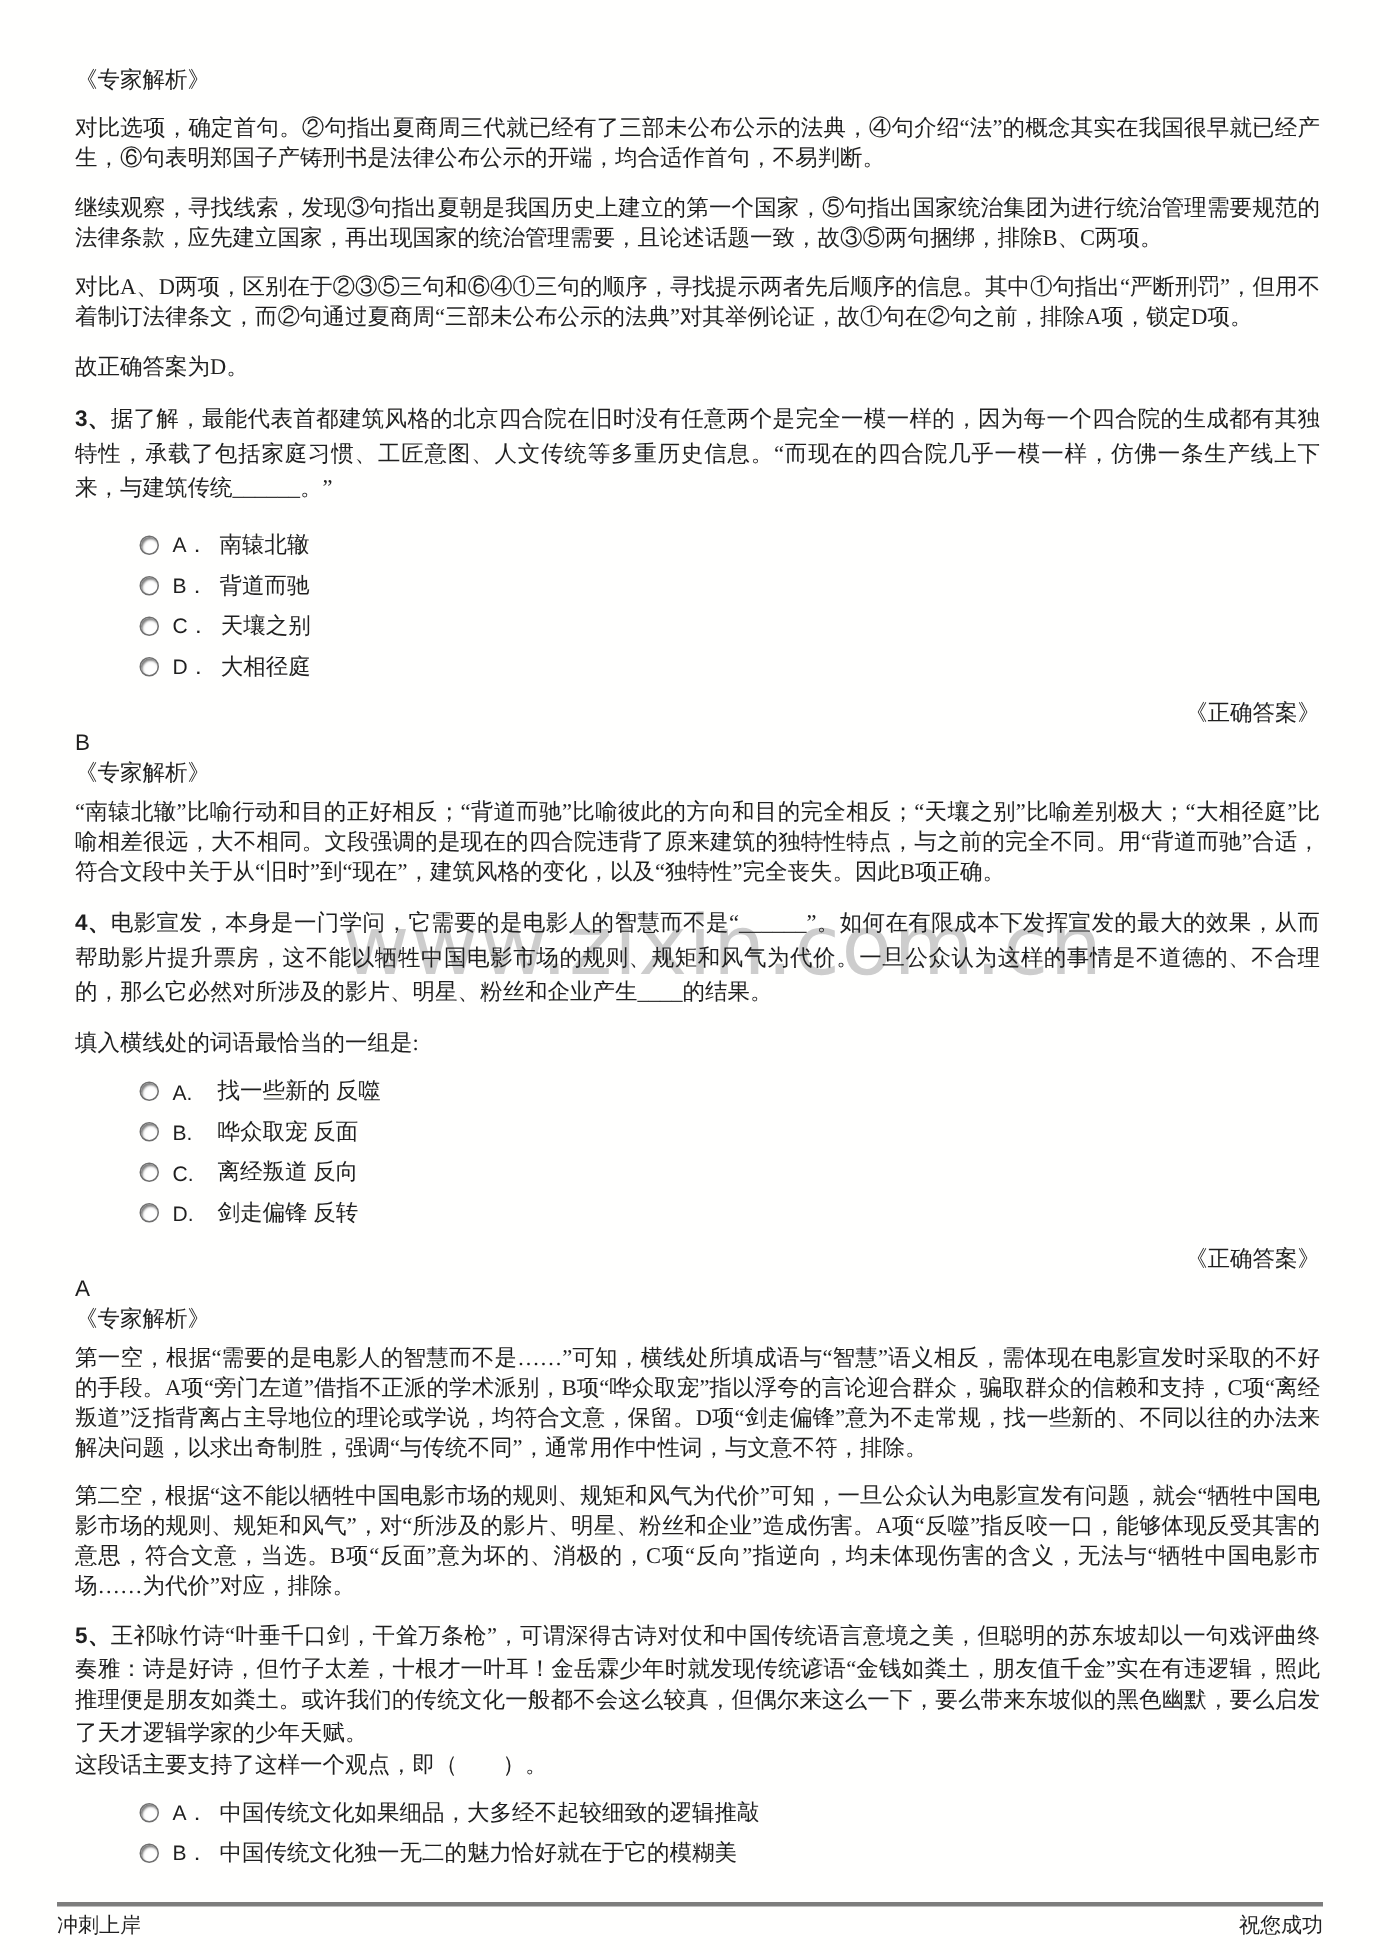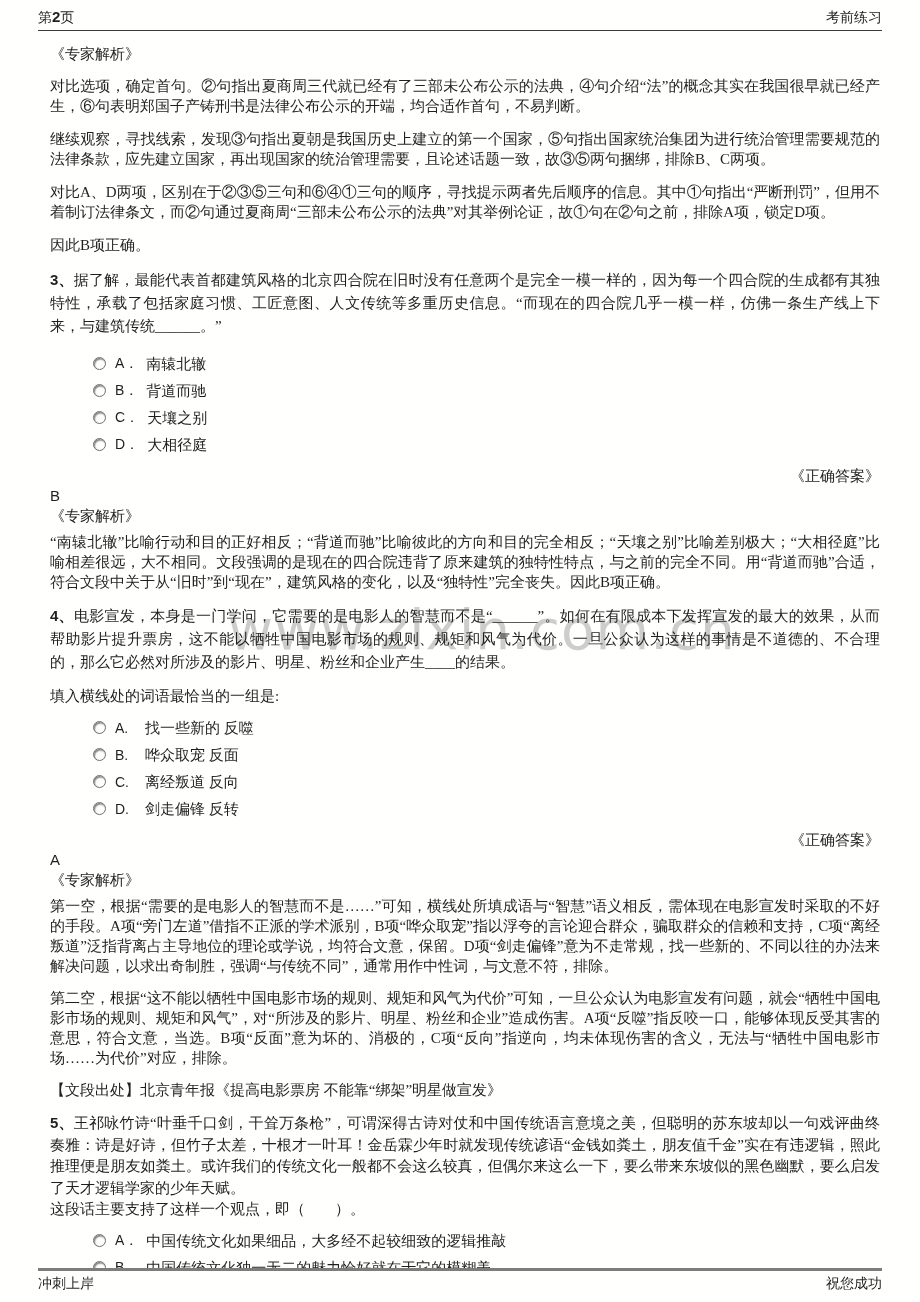--- a/index.html
+++ b/index.html
@@ -60,34 +60,30 @@
   .ftr-row{
     position:absolute;top:7px;left:38px;right:38px;
     display:flex;justify-content:space-between;font-size:14px;
   }
 </style>
 </head>
 <body>
 
 <div class="page">
 
-  <div class="hdr">
-    <div><span>第</span><span class="pgnum">2</span><span>页</span></div>
-    <div>考前练习</div>
-  </div>
 
   <div class="wm" style="color:#cbcbcb;">www.zixin.com.cn</div>
 
   <div class="content">
 
     <div class="xh">《专家解析》</div>
     <p class="body">对比选项，确定首句。②句指出夏商周三代就已经有了三部未公布公示的法典，④句介绍“法”的概念其实在我国很早就已经产生，⑥句表明郑国子产铸刑书是法律公布公示的开端，均合适作首句，不易判断。</p>
     <p class="body">继续观察，寻找线索，发现③句指出夏朝是我国历史上建立的第一个国家，⑤句指出国家统治集团为进行统治管理需要规范的法律条款，应先建立国家，再出现国家的统治管理需要，且论述话题一致，故③⑤两句捆绑，排除B、C两项。</p>
     <p class="body">对比A、D两项，区别在于②③⑤三句和⑥④①三句的顺序，寻找提示两者先后顺序的信息。其中①句指出“严断刑罚”，但用不着制订法律条文，而②句通过夏商周“三部未公布公示的法典”对其举例论证，故①句在②句之前，排除A项，锁定D项。</p>
-    <p class="body">因此B项正确。</p>
+    <p class="body">故正确答案为D。</p>
 
     <p class="qtext"><span class="qnum">3、</span><span>据了解，最能代表首都建筑风格的北京四合院在旧时没有任意两个是完全一模一样的，因为每一个四合院的生成都有其独特性，承载了包括家庭习惯、工匠意图、人文传统等多重历史信息。“而现在的四合院几乎一模一样，仿佛一条生产线上下来，与建筑传统______。”</span></p>
     <div class="options">
       <div class="option">
         <span class="radio"></span>
         <span class="optkey">A．</span>
         <span class="optlabel">南辕北辙</span>
       </div>
       <div class="option">
         <span class="radio"></span>
@@ -132,21 +128,20 @@
         <span class="radio"></span>
         <span class="optkey">D.</span>
         <span class="optlabel">剑走偏锋 反转</span>
       </div>
     </div>
     <p class="ansline">《正确答案》</p>
     <p class="ansletter">A</p>
     <div class="xh2">《专家解析》</div>
     <p class="analysis">第一空，根据“需要的是电影人的智慧而不是……”可知，横线处所填成语与“智慧”语义相反，需体现在电影宣发时采取的不好的手段。A项“旁门左道”借指不正派的学术派别，B项“哗众取宠”指以浮夸的言论迎合群众，骗取群众的信赖和支持，C项“离经叛道”泛指背离占主导地位的理论或学说，均符合文意，保留。D项“剑走偏锋”意为不走常规，找一些新的、不同以往的办法来解决问题，以求出奇制胜，强调“与传统不同”，通常用作中性词，与文意不符，排除。</p>
     <p class="analysis">第二空，根据“这不能以牺牲中国电影市场的规则、规矩和风气为代价”可知，一旦公众认为电影宣发有问题，就会“牺牲中国电影市场的规则、规矩和风气”，对“所涉及的影片、明星、粉丝和企业”造成伤害。A项“反噬”指反咬一口，能够体现反受其害的意思，符合文意，当选。B项“反面”意为坏的、消极的，C项“反向”指逆向，均未体现伤害的含义，无法与“牺牲中国电影市场……为代价”对应，排除。</p>
-    <p class="analysis">【文段出处】北京青年报《提高电影票房 不能靠“绑架”明星做宣发》</p>
 
     <p class="q5text"><span class="qnum">5、</span><span>王祁咏竹诗“叶垂千口剑，干耸万条枪”，可谓深得古诗对仗和中国传统语言意境之美，但聪明的苏东坡却以一句戏评曲终奏雅：诗是好诗，但竹子太差，十根才一叶耳！金岳霖少年时就发现传统谚语“金钱如粪土，朋友值千金”实在有违逻辑，照此推理便是朋友如粪土。或许我们的传统文化一般都不会这么较真，但偶尔来这么一下，要么带来东坡似的黑色幽默，要么启发了天才逻辑学家的少年天赋。</span></p>
     <p class="prompt">这段话主要支持了这样一个观点，即（　　）。</p>
     <div class="options">
       <div class="option">
         <span class="radio"></span>
         <span class="optkey">A．</span>
         <span class="optlabel">中国传统文化如果细品，大多经不起较细致的逻辑推敲</span>
       </div>
       <div class="option">

